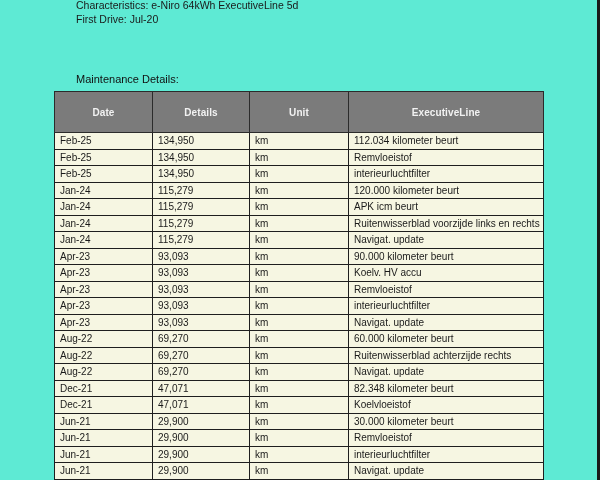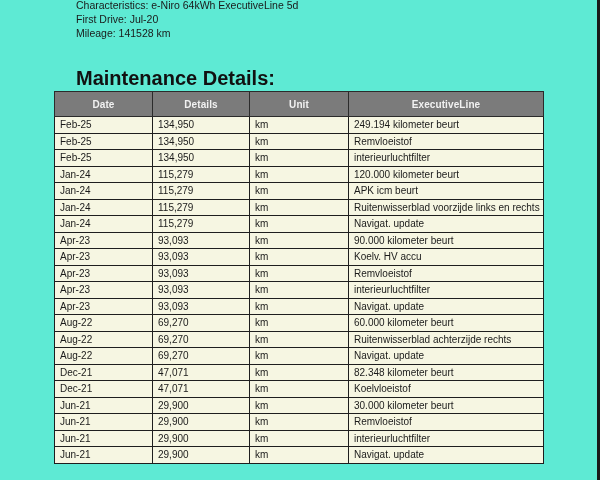--- a/index.html
+++ b/index.html
@@ -31,43 +31,43 @@
       left: 76px;
       top: -2px;
       font-size: 10.5px;
       line-height: 14px;
       color: #1a1a1a;
     }
     .info div { white-space: nowrap; }
     .heading {
       position: absolute;
       left: 76px;
-      top: 67px;
-      font-size: 20px;
-      font-weight: bold;
+      top: 73px;
+      font-size: 11px;
+      font-weight: normal;
       color: #111111;
       margin: 0;
     }
     table.maint {
       position: absolute;
       left: 54px;
       top: 91px;
       width: 489px;
       border-collapse: collapse;
       font-size: 10px;
       table-layout: fixed;
     }
     table.maint th {
       background: #7b7b7b;
       color: #f2f2f2;
       font-weight: bold;
       height: 24px;
       border: 1.5px solid #2b2b2b;
       text-align: center;
-      padding: 0;
+      padding: 8px;
       font-size: 10px;
       letter-spacing: 0.1px;
     }
     table.maint td {
       background: #f6f6e2;
       height: 15.5px;
       border: 1.5px solid #1e1e1e;
       padding: 0 0 0 5px;
       white-space: nowrap;
       overflow: hidden;
@@ -78,21 +78,20 @@
     col.c-unit { width: 99px; }
     col.c-spec { width: 195px; }
   </style>
 </head>
 <body>
 
 <div class="page">
   <div class="info">
     <div>Characteristics: e-Niro 64kWh ExecutiveLine 5d</div>
     <div>First Drive: Jul-20</div>
-    <div>Mileage: 141528 km</div>
   </div>
 
   <h2 class="heading">Maintenance Details:</h2>
 
   <table class="maint">
     <colgroup>
       <col class="c-date">
         <col class="c-mileage">
         <col class="c-unit">
         <col class="c-spec">
@@ -103,21 +102,21 @@
         <th>Details</th>
         <th>Unit</th>
         <th>ExecutiveLine</th>
       </tr>
     </thead>
     <tbody id="maint-body">
         <tr>
           <td>Feb-25</td>
           <td>134,950</td>
           <td>km</td>
-          <td>249.194 kilometer beurt</td>
+          <td>112.034 kilometer beurt</td>
         </tr>
         <tr>
           <td>Feb-25</td>
           <td>134,950</td>
           <td>km</td>
           <td>Remvloeistof</td>
         </tr>
         <tr>
           <td>Feb-25</td>
           <td>134,950</td>

